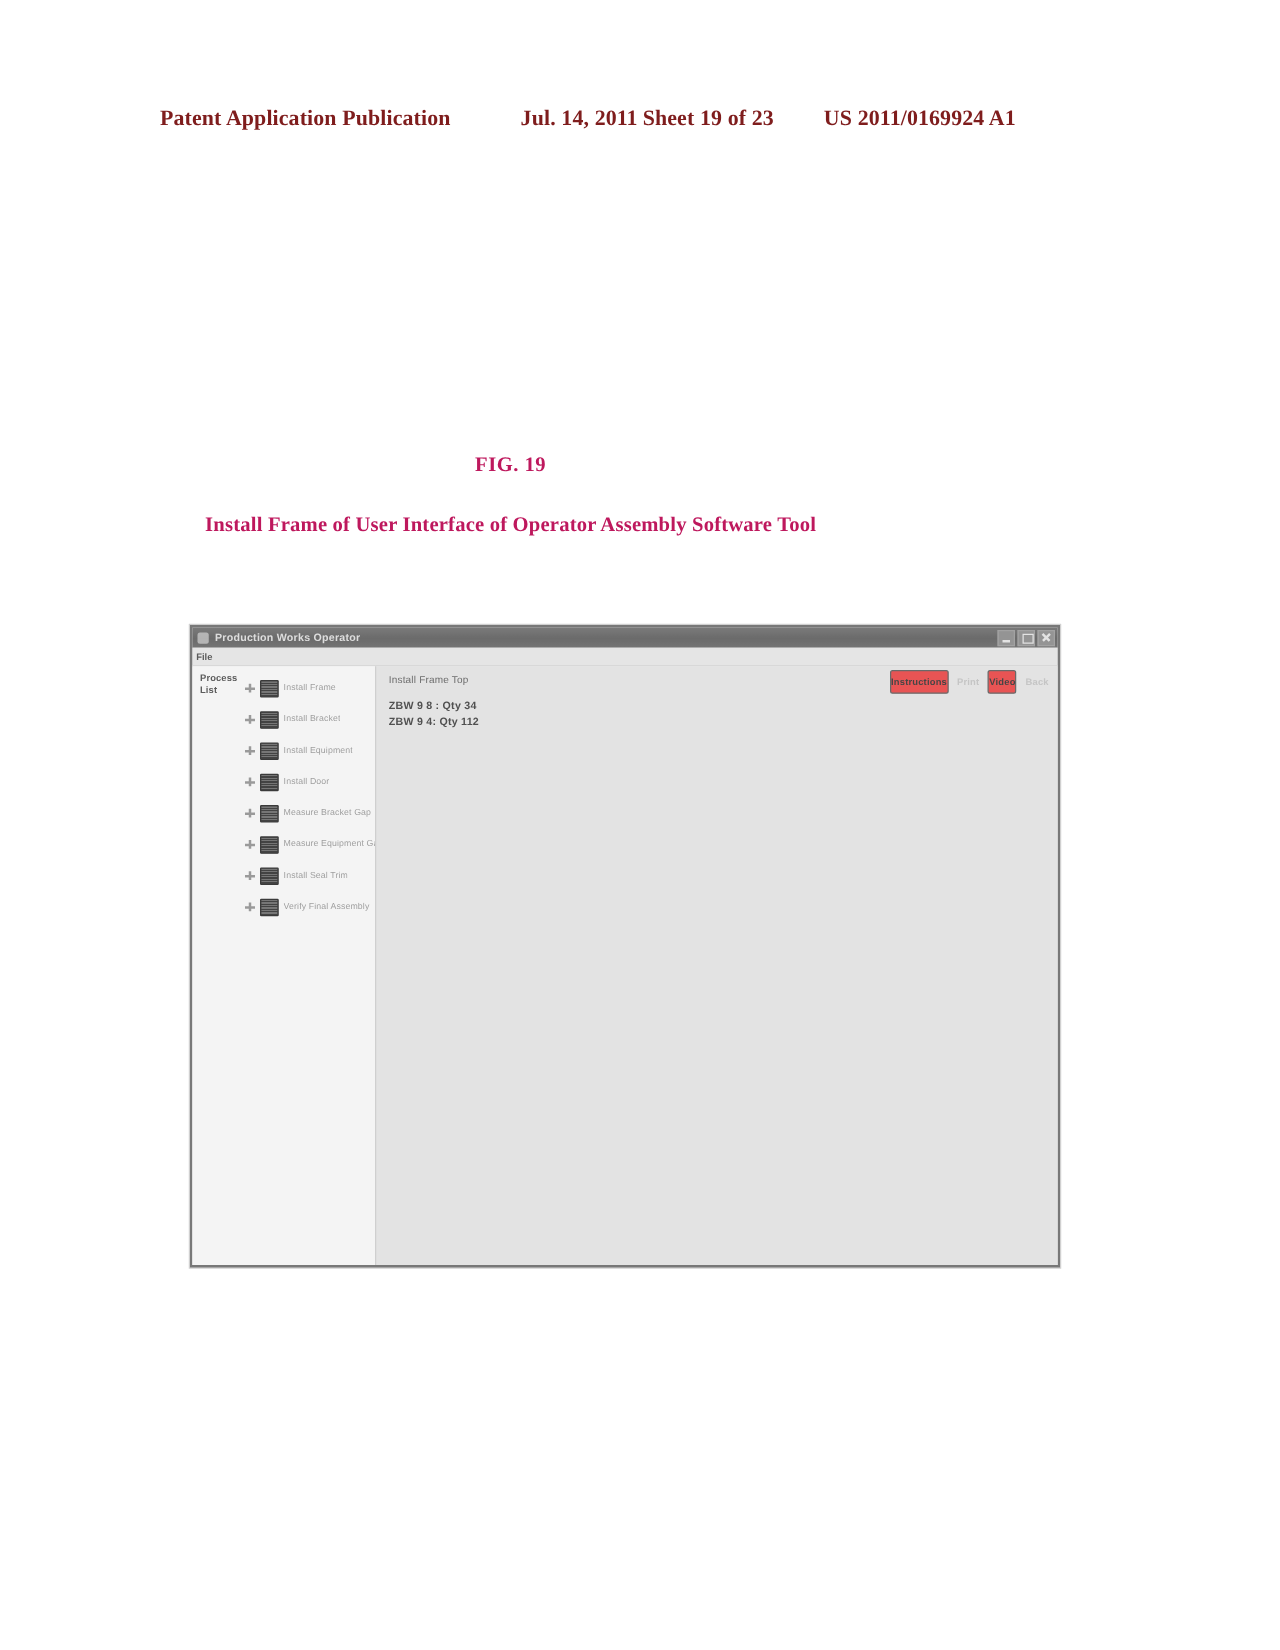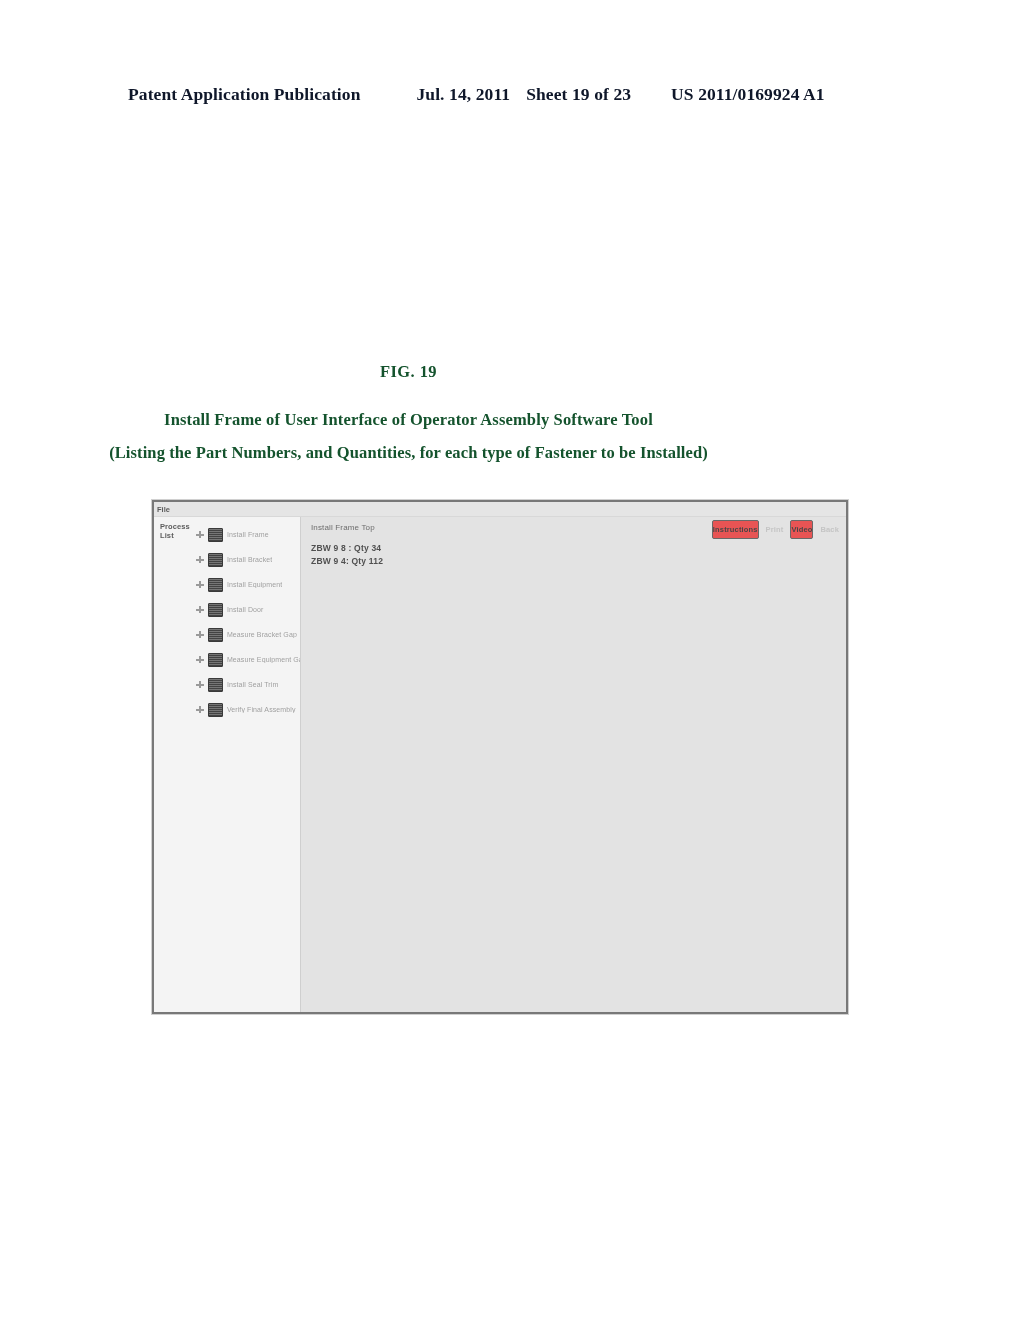--- a/index.html
+++ b/index.html
@@ -19,38 +19,38 @@
   .page-header {
     position: absolute;
     top: 84px;
     left: 128px;
     width: 768px;
     display: flex;
     align-items: baseline;
     font-family: "Liberation Serif", serif;
     font-weight: bold;
     font-size: 17.5px;
-    color: #0f172a;
+    color: #7f1d1d;
     letter-spacing: 0.1px;
     white-space: nowrap;
     filter: blur(0.28px);
   }
   .hdr-pub   { flex: 0 0 auto; }
   .hdr-date  { flex: 0 0 auto; margin-left: 56px; }
-  .hdr-sheet { flex: 0 0 auto; margin-left: 16px; }
+  .hdr-sheet { flex: 0 0 auto; margin-left: 4px; }
   .hdr-num   { flex: 0 0 auto; margin-left: 40px; }
 
   
   .fig-block {
     position: absolute;
     top: 362px;
     left: 0;
     width: 817px;
     text-align: center;
-    color: #14532d;
+    color: #be185d;
     filter: blur(0.45px);
   }
   .fig-label {
     font-family: "Liberation Serif", serif;
     font-weight: bold;
     font-size: 16.5px;
     letter-spacing: 0.4px;
   }
   .fig-title {
     margin-top: 28px;
@@ -295,25 +295,40 @@
 <div class="page-header">
   <span class="hdr-pub">Patent Application Publication</span>
   <span class="hdr-date">Jul. 14, 2011</span>
   <span class="hdr-sheet">Sheet 19 of 23</span>
   <span class="hdr-num">US 2011/0169924 A1</span>
 </div>
 
 <div class="fig-block">
   <div class="fig-label">FIG. 19</div>
   <div class="fig-title">Install Frame of User Interface of Operator Assembly Software Tool</div>
-  <div class="fig-subtitle">(Listing the Part Numbers, and Quantities, for each type of Fastener to be Installed)</div>
 </div>
 
 <div class="app-window">
 
+  <div class="titlebar">
+    <span class="titlebar-icon"></span>
+    <span class="titlebar-text">Production Works Operator</span>
+    <span class="win-controls">
+      <span class="win-btn min">
+          <i></i>
+        </span>
+      <span class="win-btn max">
+          <i></i>
+        </span>
+      <span class="win-btn close">
+          <i class="a"></i>
+          <i class="b"></i>
+        </span>
+    </span>
+  </div>
 
   <div class="menubar">
     <span class="menubar-item">File</span>
   </div>
 
   <div class="window-body">
 
     <div class="tree-panel">
       <div class="tree-header">Process List</div>
       <div class="tree-list">

